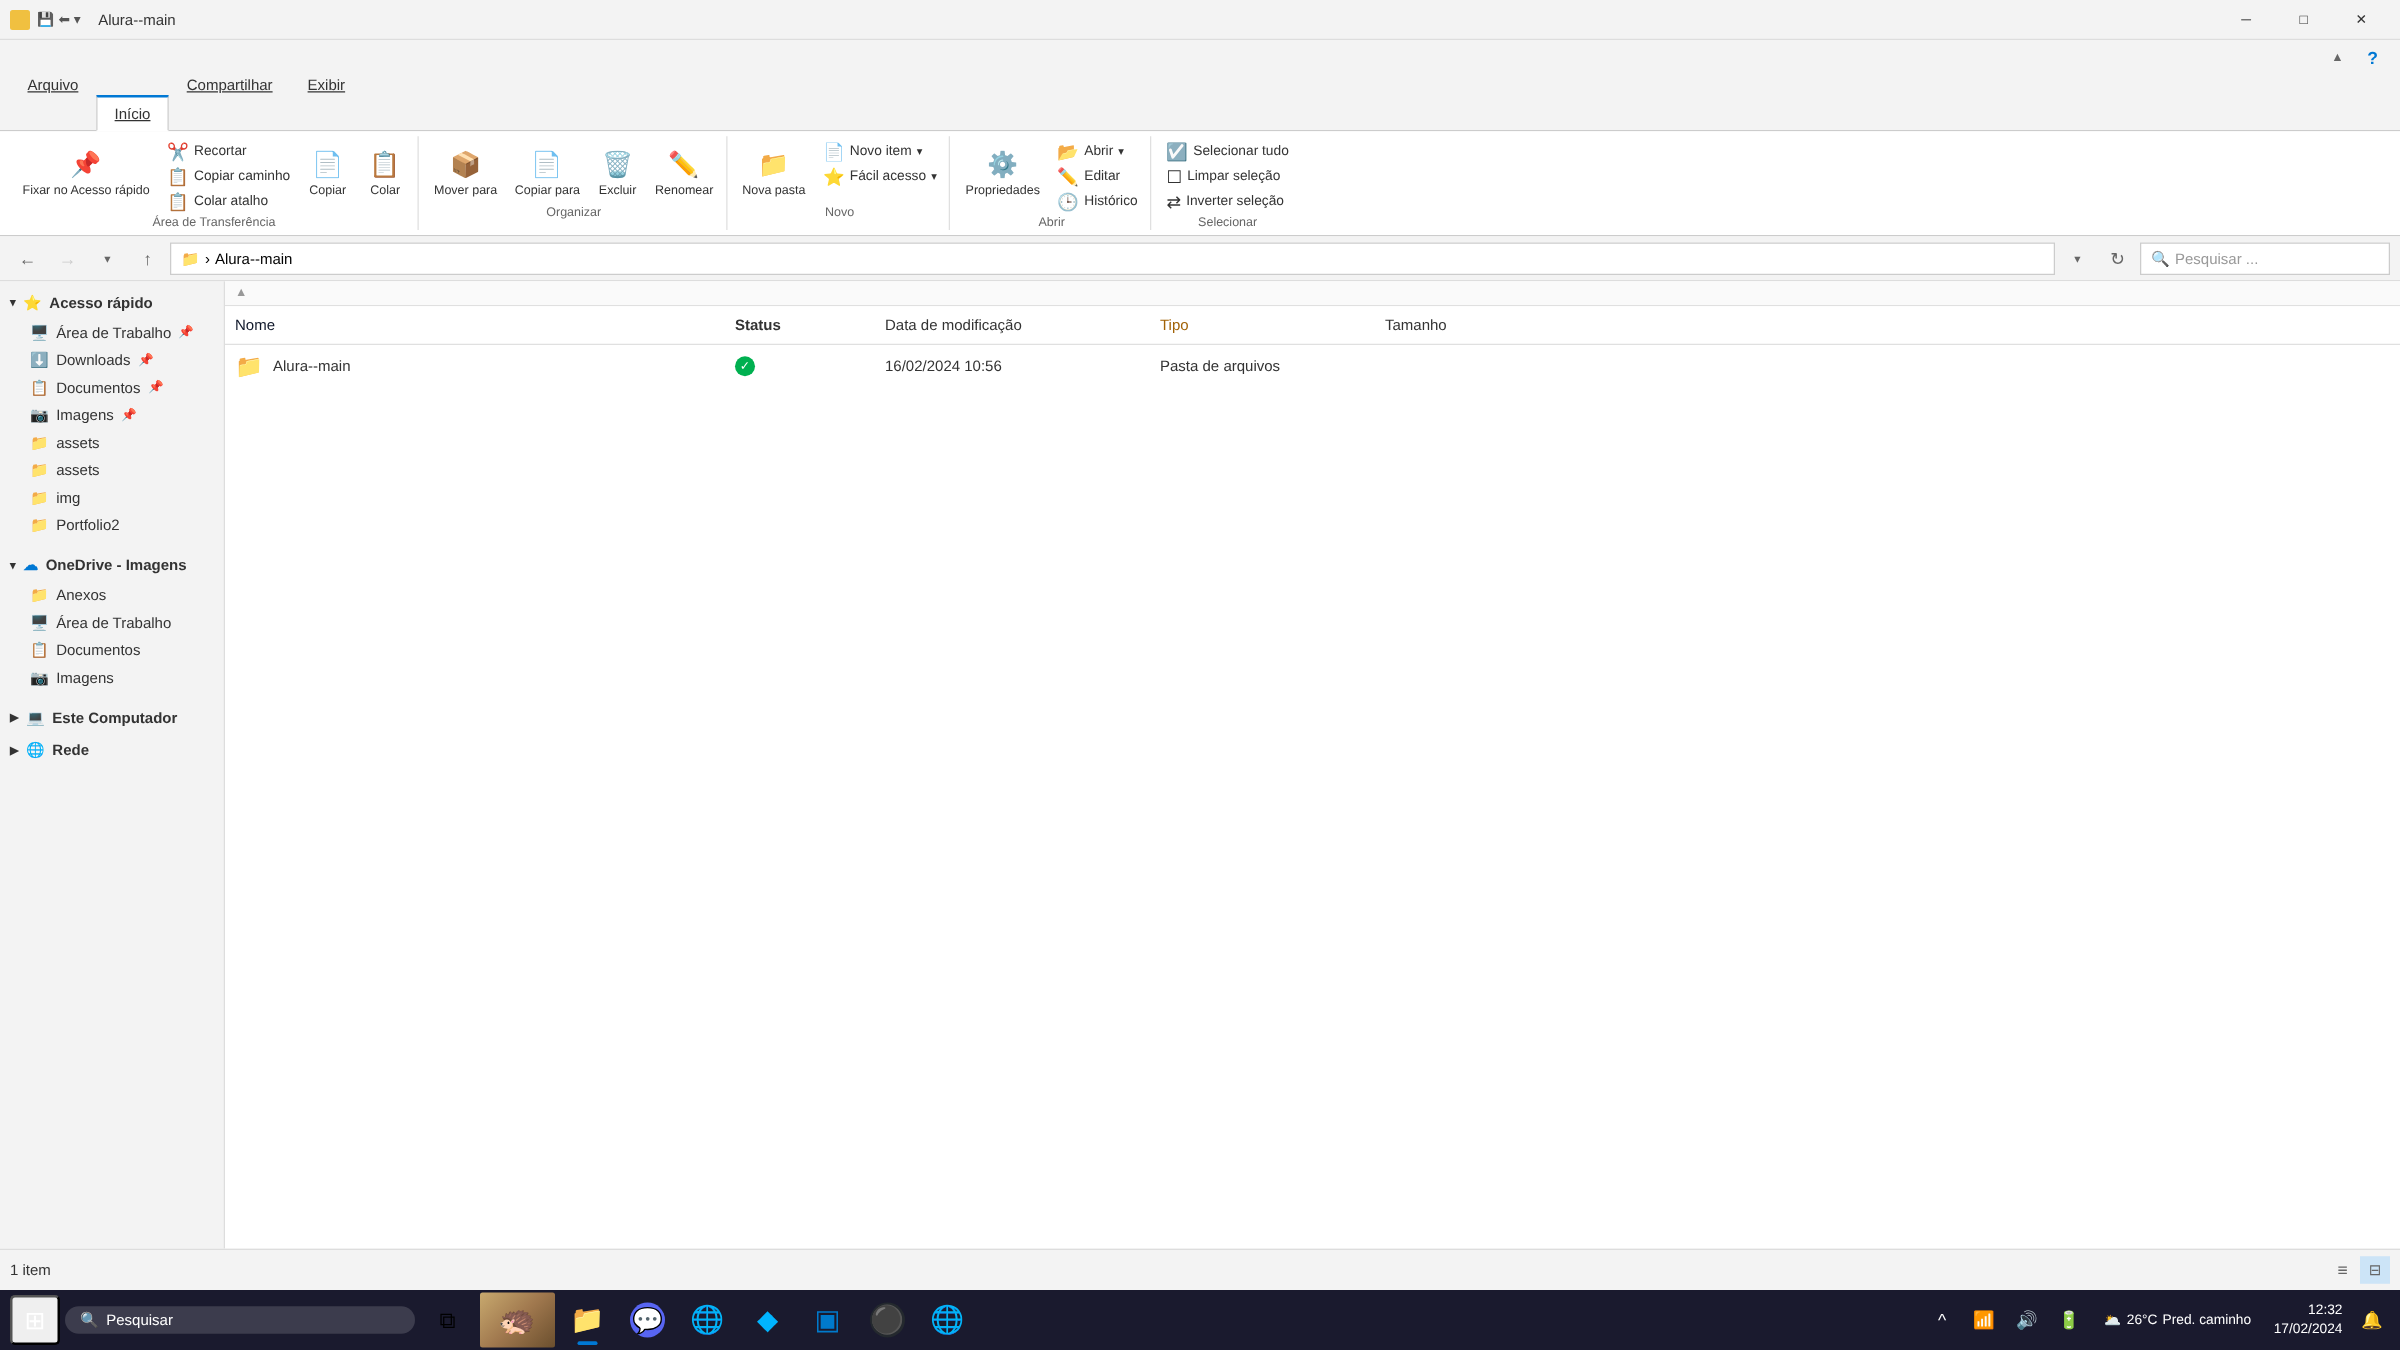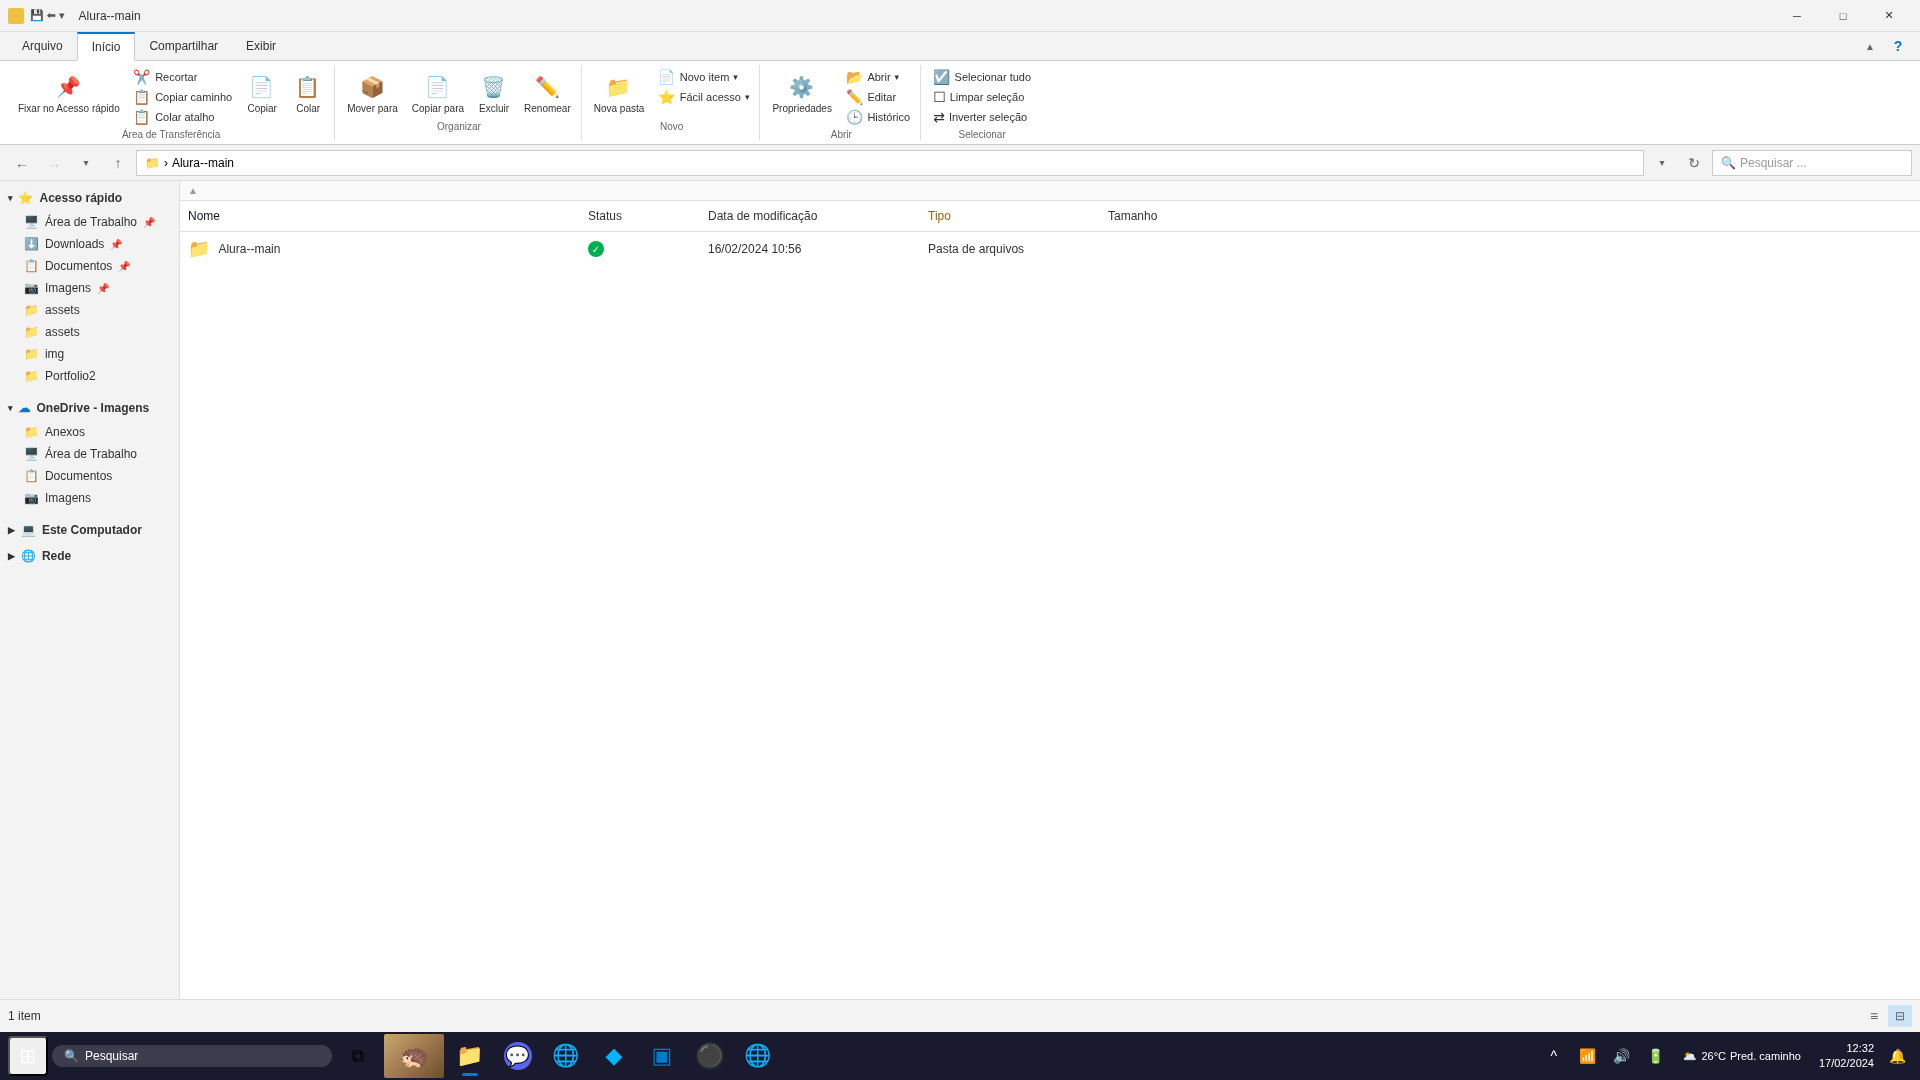--- a/index.html
+++ b/index.html
@@ -66,28 +66,30 @@
       padding: 0 8px;
       border-bottom: 1px solid #ccc;
     }
     .ribbon-tab {
       padding: 6px 14px;
       font-size: 12px;
       cursor: pointer;
       border: none;
       background: transparent;
       color: #333;
+      text-decoration: underline;
     }
     .ribbon-tab.active {
       background: white;
       border-top: 2px solid #0078d4;
       border-left: 1px solid #ccc;
       border-right: 1px solid #ccc;
       border-bottom: 1px solid white;
       margin-bottom: -1px;
+      margin-top: 44px;
     }
     .ribbon-content {
       display: flex;
       align-items: stretch;
       padding: 4px 8px;
       background: white;
       gap: 2px;
     }
     .ribbon-group-label {
       font-size: 10px;
@@ -263,21 +265,21 @@
       width: 400px;
       padding: 4px 8px;
       font-size: 12px;
       color: #0f172a;
       font-weight: normal;
       cursor: pointer;
       display: flex;
       align-items: center;
       gap: 4px;
     }
-    .file-col-status { width: 120px; padding: 4px 8px; font-size: 12px; color: #333; }
+    .file-col-status { width: 120px; padding: 4px 8px; font-size: 12px; color: #333; font-weight: bold; }
     .file-col-date { width: 220px; padding: 4px 8px; font-size: 12px; color: #333; }
     .file-col-type { width: 180px; padding: 4px 8px; font-size: 12px; color: #a16207; }
     .file-col-size { width: 120px; padding: 4px 8px; font-size: 12px; color: #333; }
     .file-row {
       display: flex;
       align-items: center;
       padding: 2px 0;
       cursor: pointer;
     }
     .file-name-cell {

